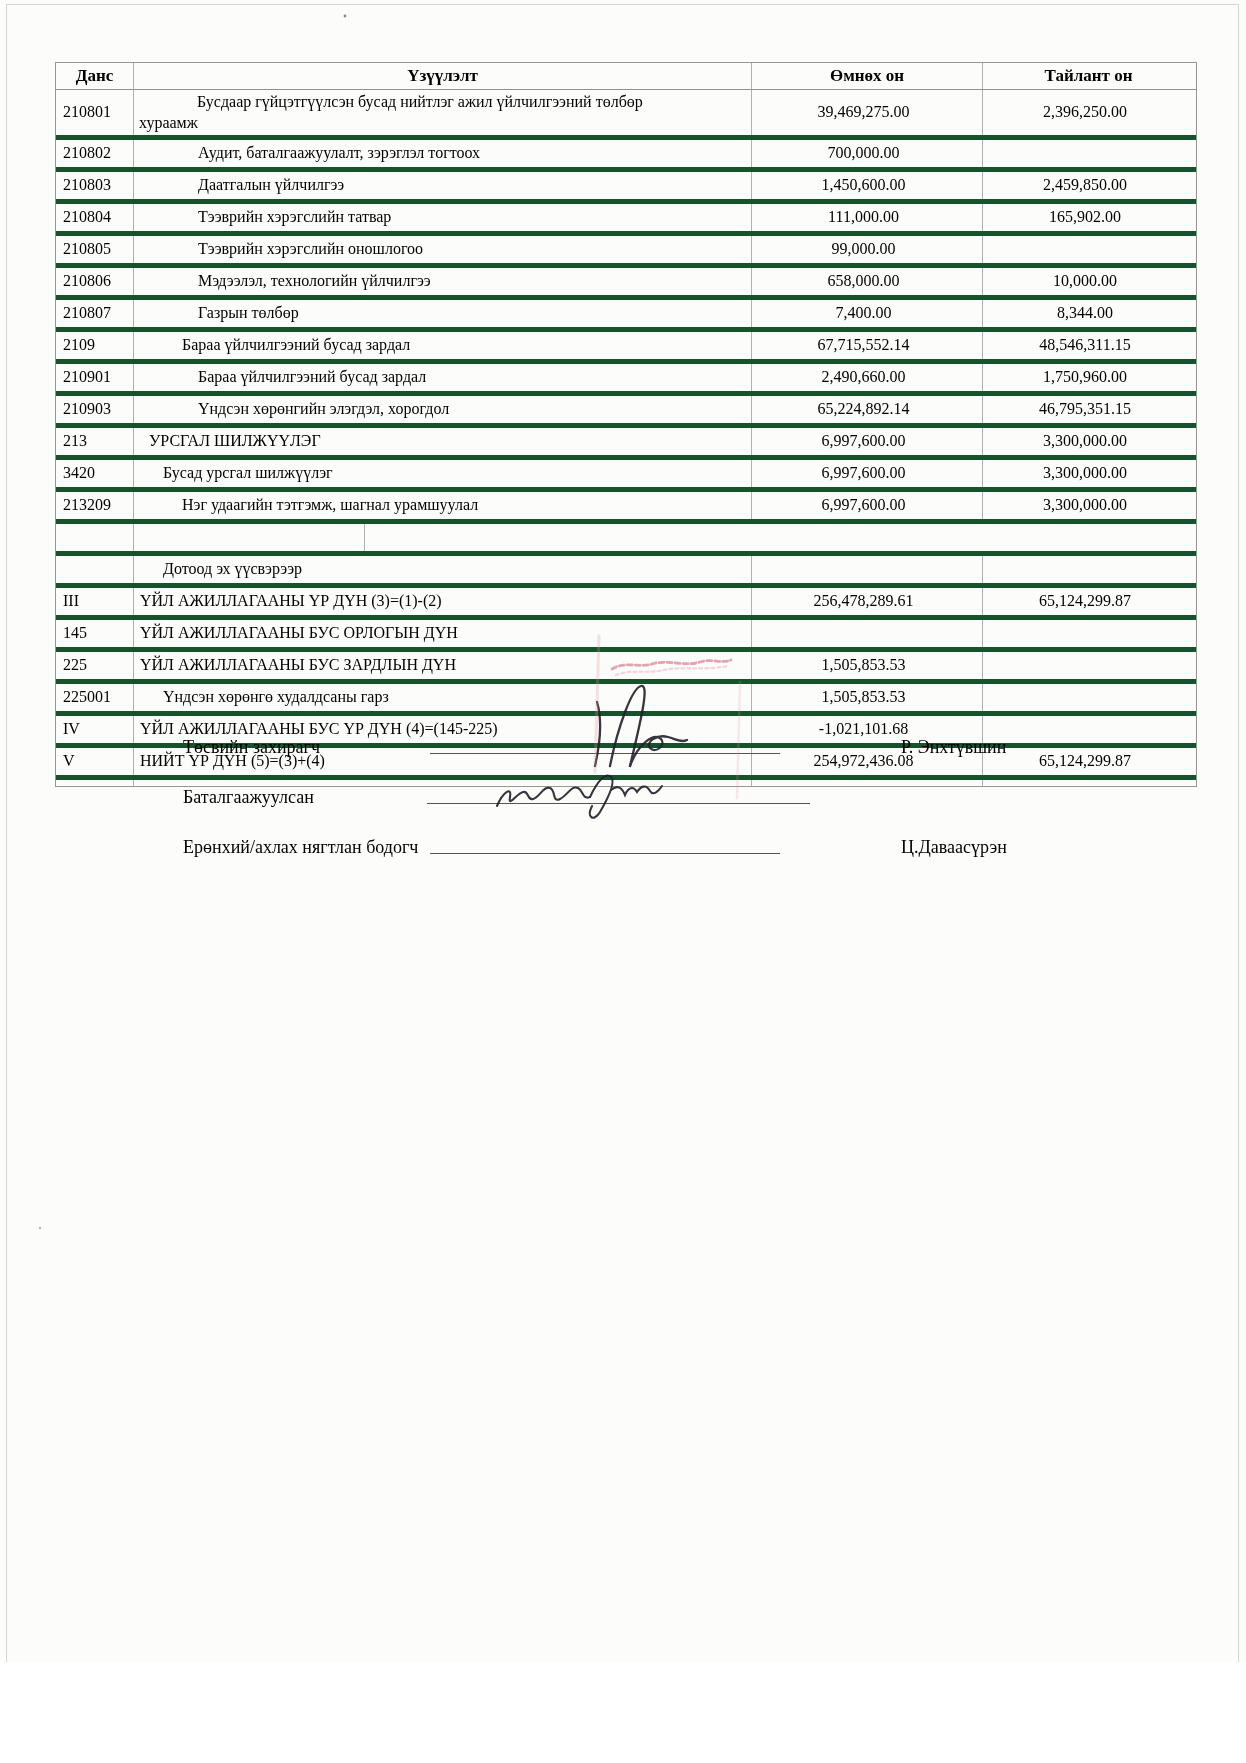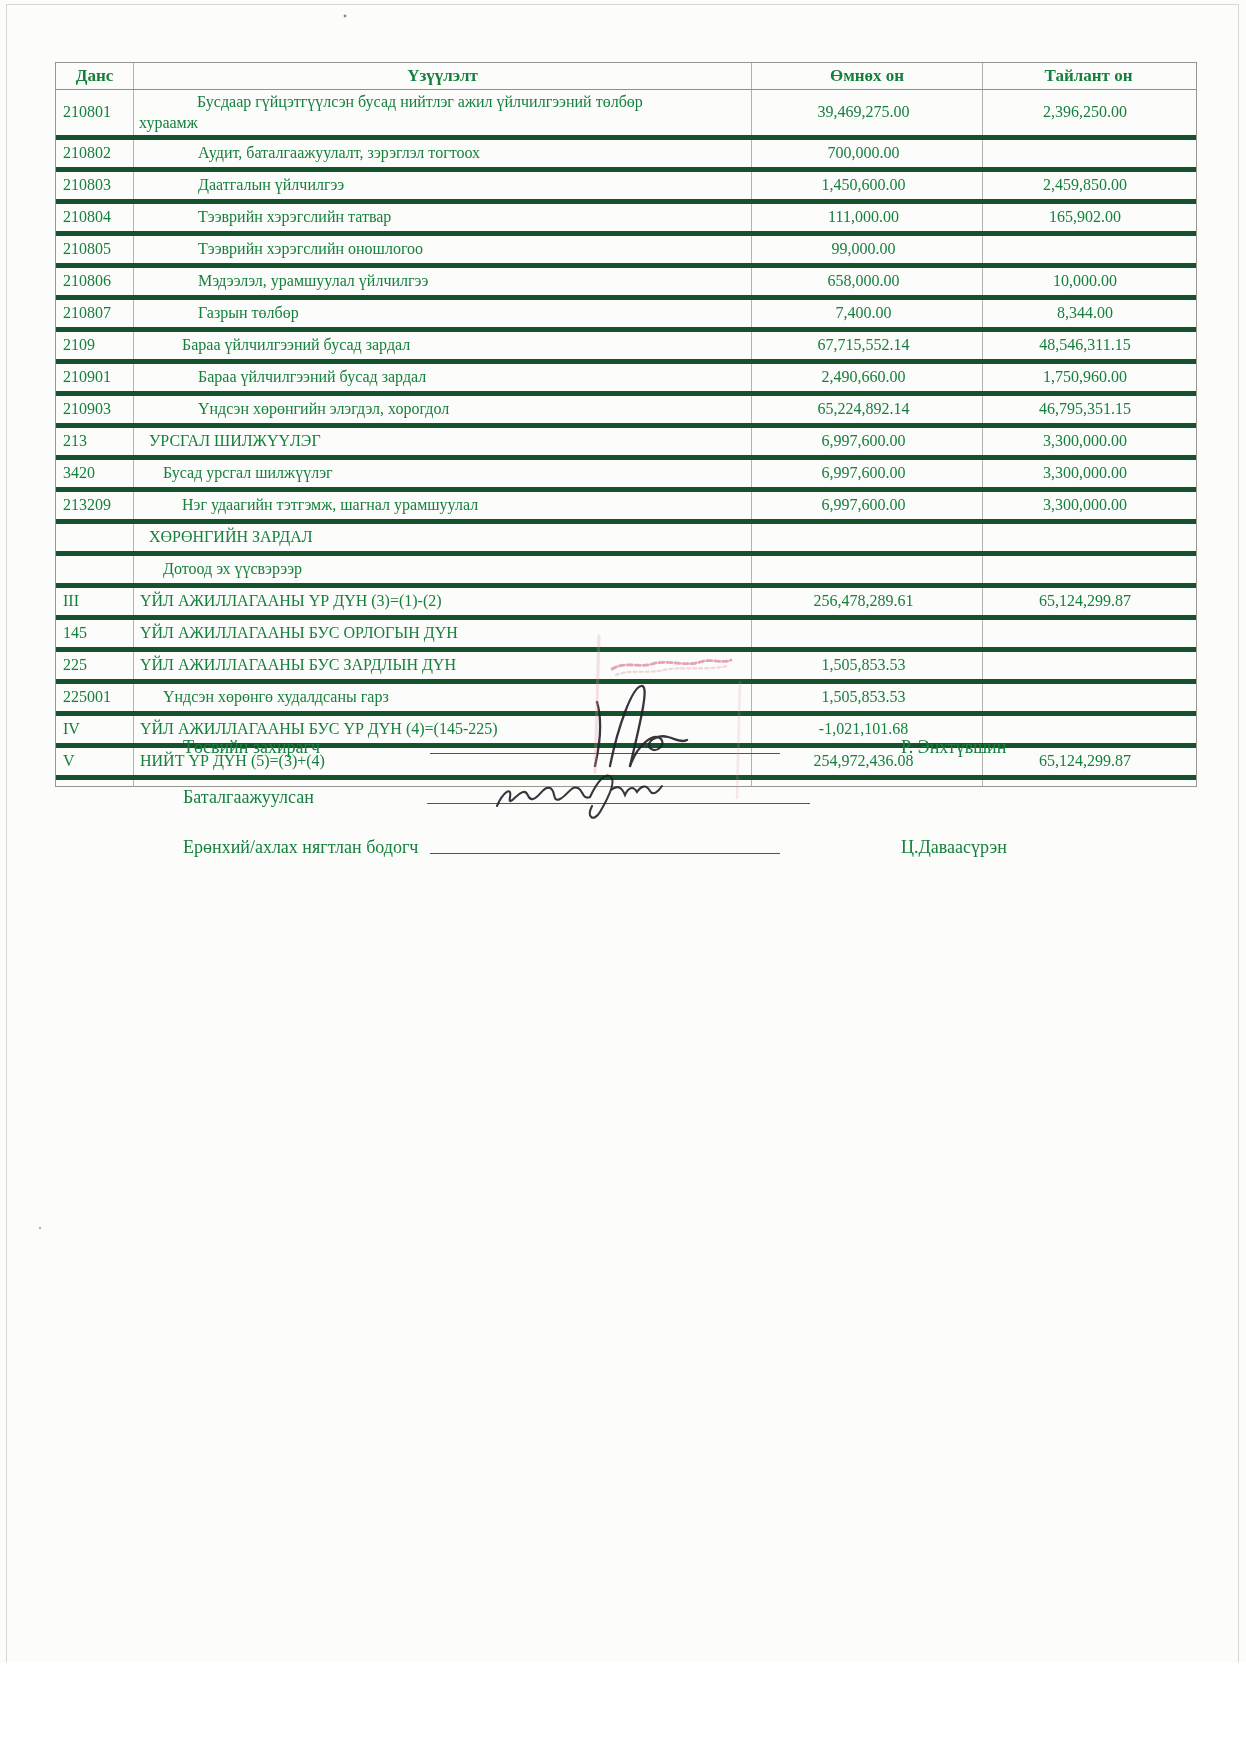--- a/index.html
+++ b/index.html
@@ -1,20 +1,20 @@
 <!DOCTYPE html>
 <html><head>
 <meta charset="utf-8">
 <style>
   html,body{margin:0;padding:0;background:#ffffff;}
   .page{
     position:relative;width:1246px;height:1662px;overflow:hidden;
     background:#fcfcfb;
     font-family:"Liberation Serif","DejaVu Serif",serif;
-    color:#15803d;
+    color:#000000;
   }
   .scan-frame{
     position:absolute;left:6px;top:4px;width:1231px;height:1750px;
     border:1px solid #d7d7d1;pointer-events:none;
   }
   .bottom-edge{
     position:absolute;left:0;right:0;top:1754px;height:9px;
     background:linear-gradient(to bottom,#c8c8c3 0%,#8a8d90 35%,#4b4f55 70%,#585c61 100%);
   }
 
@@ -95,21 +95,21 @@
           <div class="cell c4 num">165,902.00</div>
         </div>
         <div class="row">
           <div class="cell c1">210805</div>
           <div class="cell c2 ind-4">Тээврийн хэрэгслийн оношлогоо</div>
           <div class="cell c3 num">99,000.00</div>
           <div class="cell c4 num"></div>
         </div>
         <div class="row">
           <div class="cell c1">210806</div>
-          <div class="cell c2 ind-4">Мэдээлэл, урамшуулал үйлчилгээ</div>
+          <div class="cell c2 ind-4">Мэдээлэл, технологийн үйлчилгээ</div>
           <div class="cell c3 num">658,000.00</div>
           <div class="cell c4 num">10,000.00</div>
         </div>
         <div class="row">
           <div class="cell c1">210807</div>
           <div class="cell c2 ind-4">Газрын төлбөр</div>
           <div class="cell c3 num">7,400.00</div>
           <div class="cell c4 num">8,344.00</div>
         </div>
         <div class="row">
@@ -143,21 +143,20 @@
           <div class="cell c4 num">3,300,000.00</div>
         </div>
         <div class="row">
           <div class="cell c1">213209</div>
           <div class="cell c2 ind-3">Нэг удаагийн тэтгэмж, шагнал урамшуулал</div>
           <div class="cell c3 num">6,997,600.00</div>
           <div class="cell c4 num">3,300,000.00</div>
         </div>
         <div class="row">
           <div class="cell c1"></div>
-          <div class="cell c2 ind-1">ХӨРӨНГИЙН ЗАРДАЛ</div>
           <div class="cell c3 num"></div>
           <div class="cell c4 num"></div>
         </div>
         <div class="row">
           <div class="cell c1"></div>
           <div class="cell c2 ind-2">Дотоод эх үүсвэрээр</div>
           <div class="cell c3 num"></div>
           <div class="cell c4 num"></div>
         </div>
         <div class="row">

